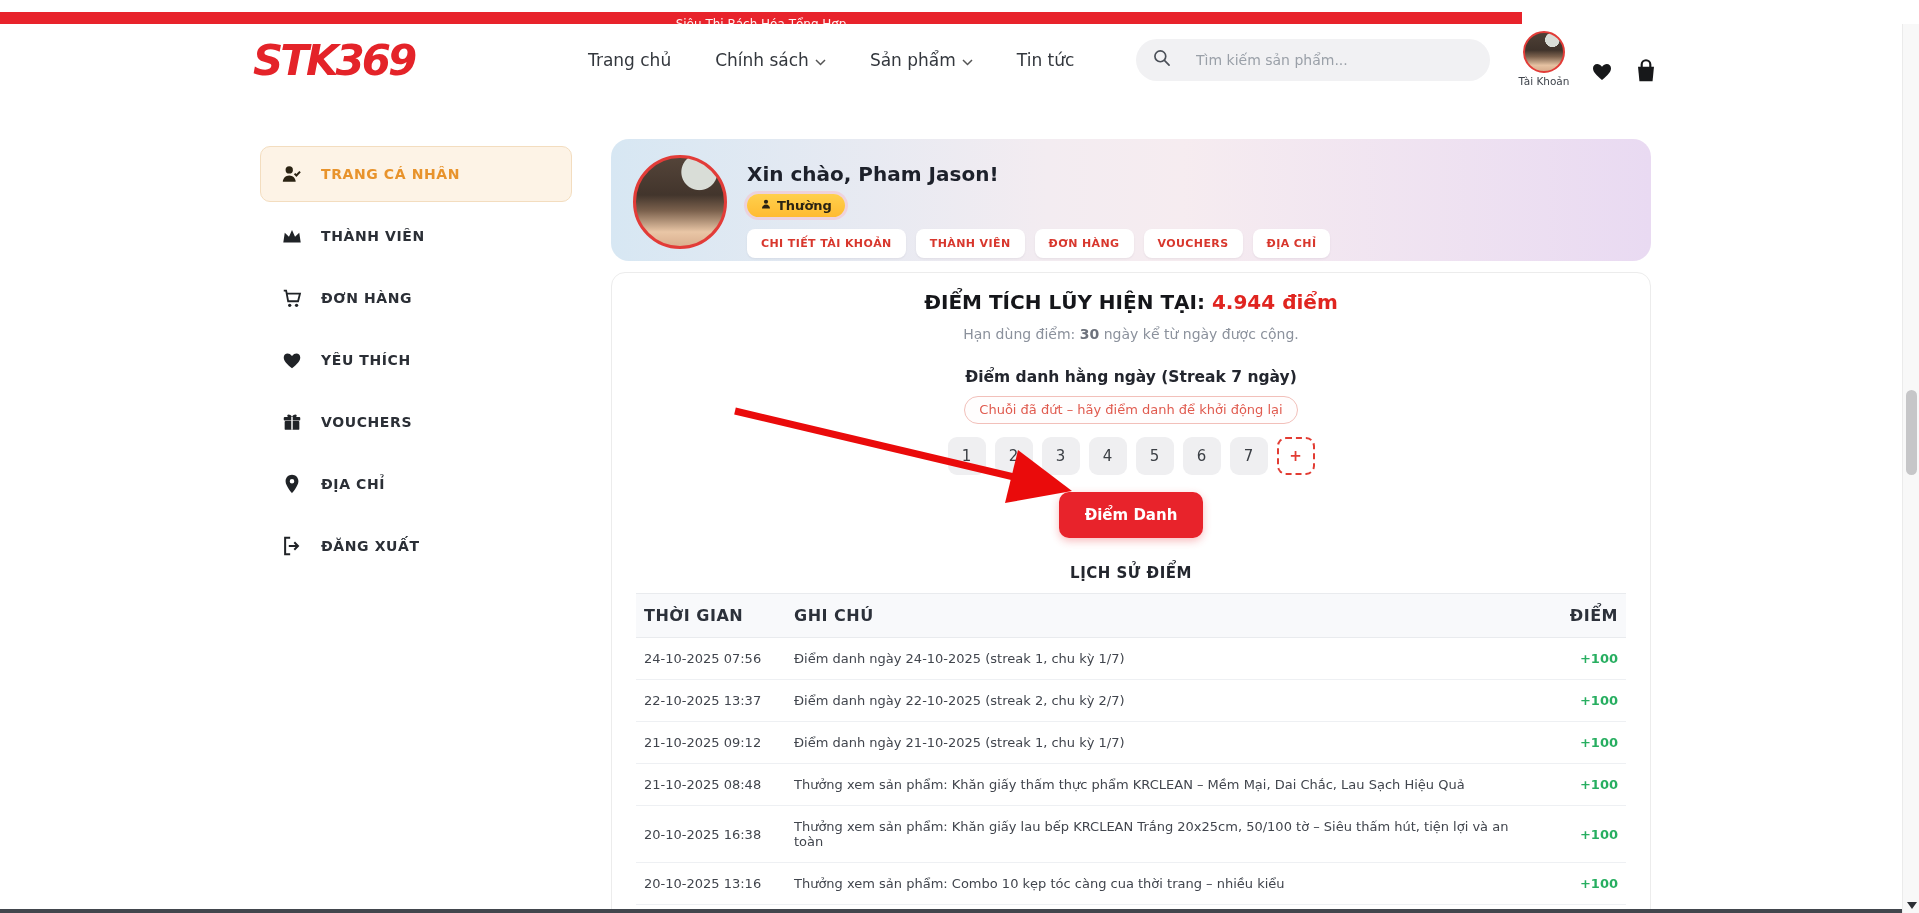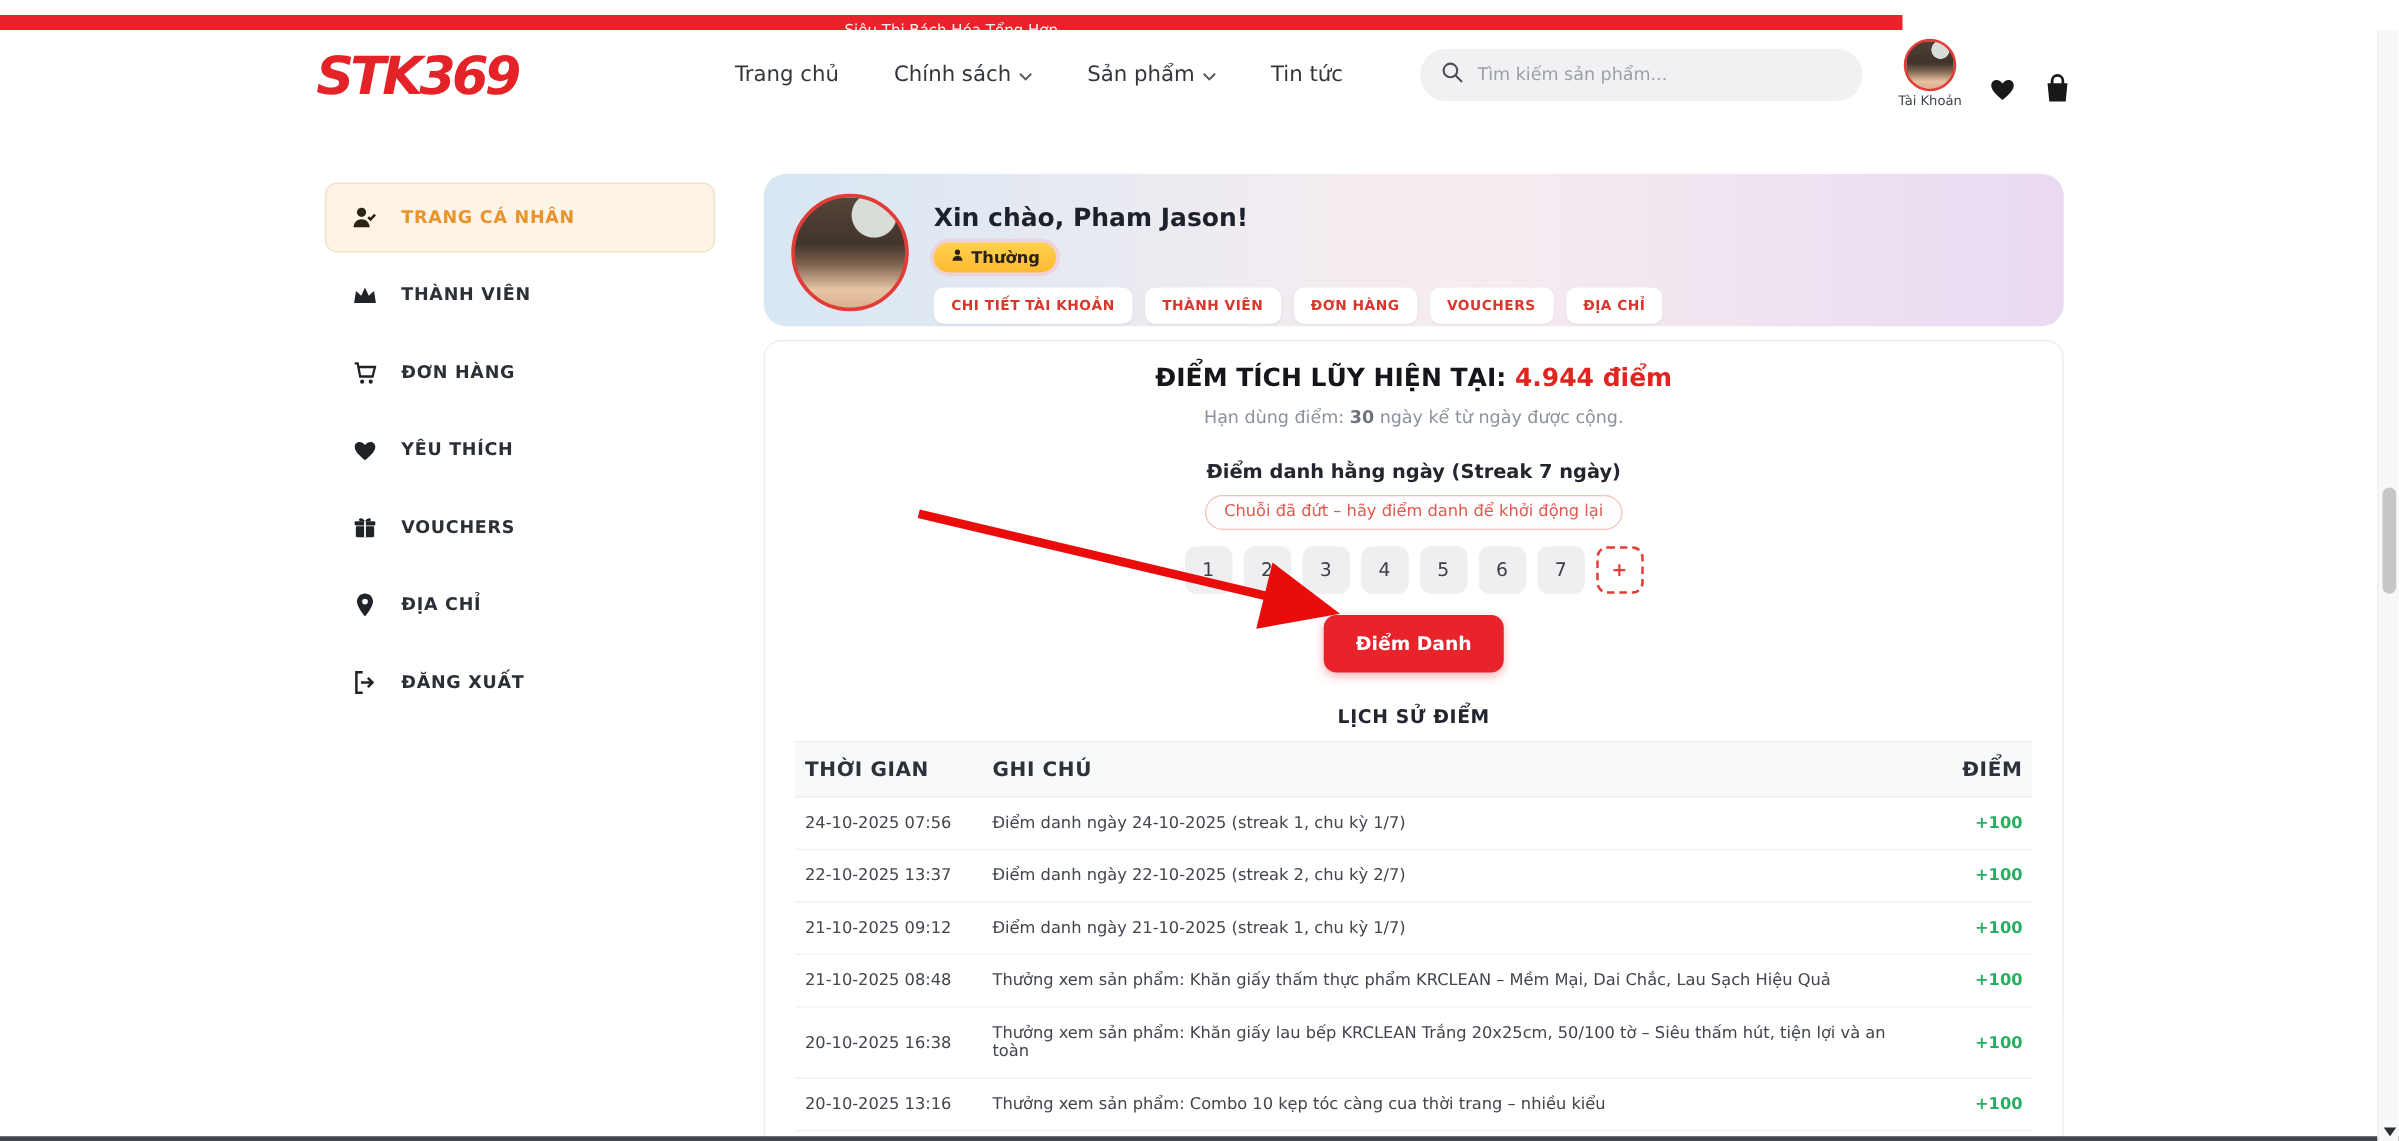--- a/index.html
+++ b/index.html
@@ -18,21 +18,21 @@
   
   .header { position:absolute; top:24px; left:0; width:1919px; height:72px; background:#fff; }
   .logo {
     position:absolute; left:253px; top:12px; font-size:42px; font-weight:900; font-style:italic;
     letter-spacing:-3px; color:#e42329; cursor:pointer;
   }
   .nav { position:absolute; left:588px; top:0; height:72px; display:flex; align-items:center; gap:44px; }
   .nav-item { display:flex; align-items:center; gap:6px; font-size:17px; font-weight:500; color:#33373d; cursor:pointer; }
   .search {
     position:absolute; left:1136px; top:15px; width:354px; height:42px; border-radius:21px;
-    background:#f1f1f3; display:flex; align-items:center; padding:0 16px; gap:10px;
+    background:#f1f1f3; display:flex; align-items:center; padding:0 16px; gap:24px;
   }
   .search input { border:none; outline:none; background:transparent; font-size:14px; color:#3a3f46; width:100%;
                   font-family:"DejaVu Sans","Liberation Sans",sans-serif; }
   .search input::placeholder { color:#9aa0a8; }
   .account { position:absolute; left:1516px; top:7px; width:56px; text-align:center; cursor:pointer; }
   .avatar-sm {
     width:42px; height:42px; border-radius:50%; margin:0 auto; border:2px solid #e23c38;
     background:
       radial-gradient(circle at 72% 18%, #d9ddd7 0 17%, rgba(0,0,0,0) 18%),
       linear-gradient(180deg,#4e4036 0%,#3f332b 45%,#7b614d 62%,#e6c2a2 85%,#d8ae8e 100%);

